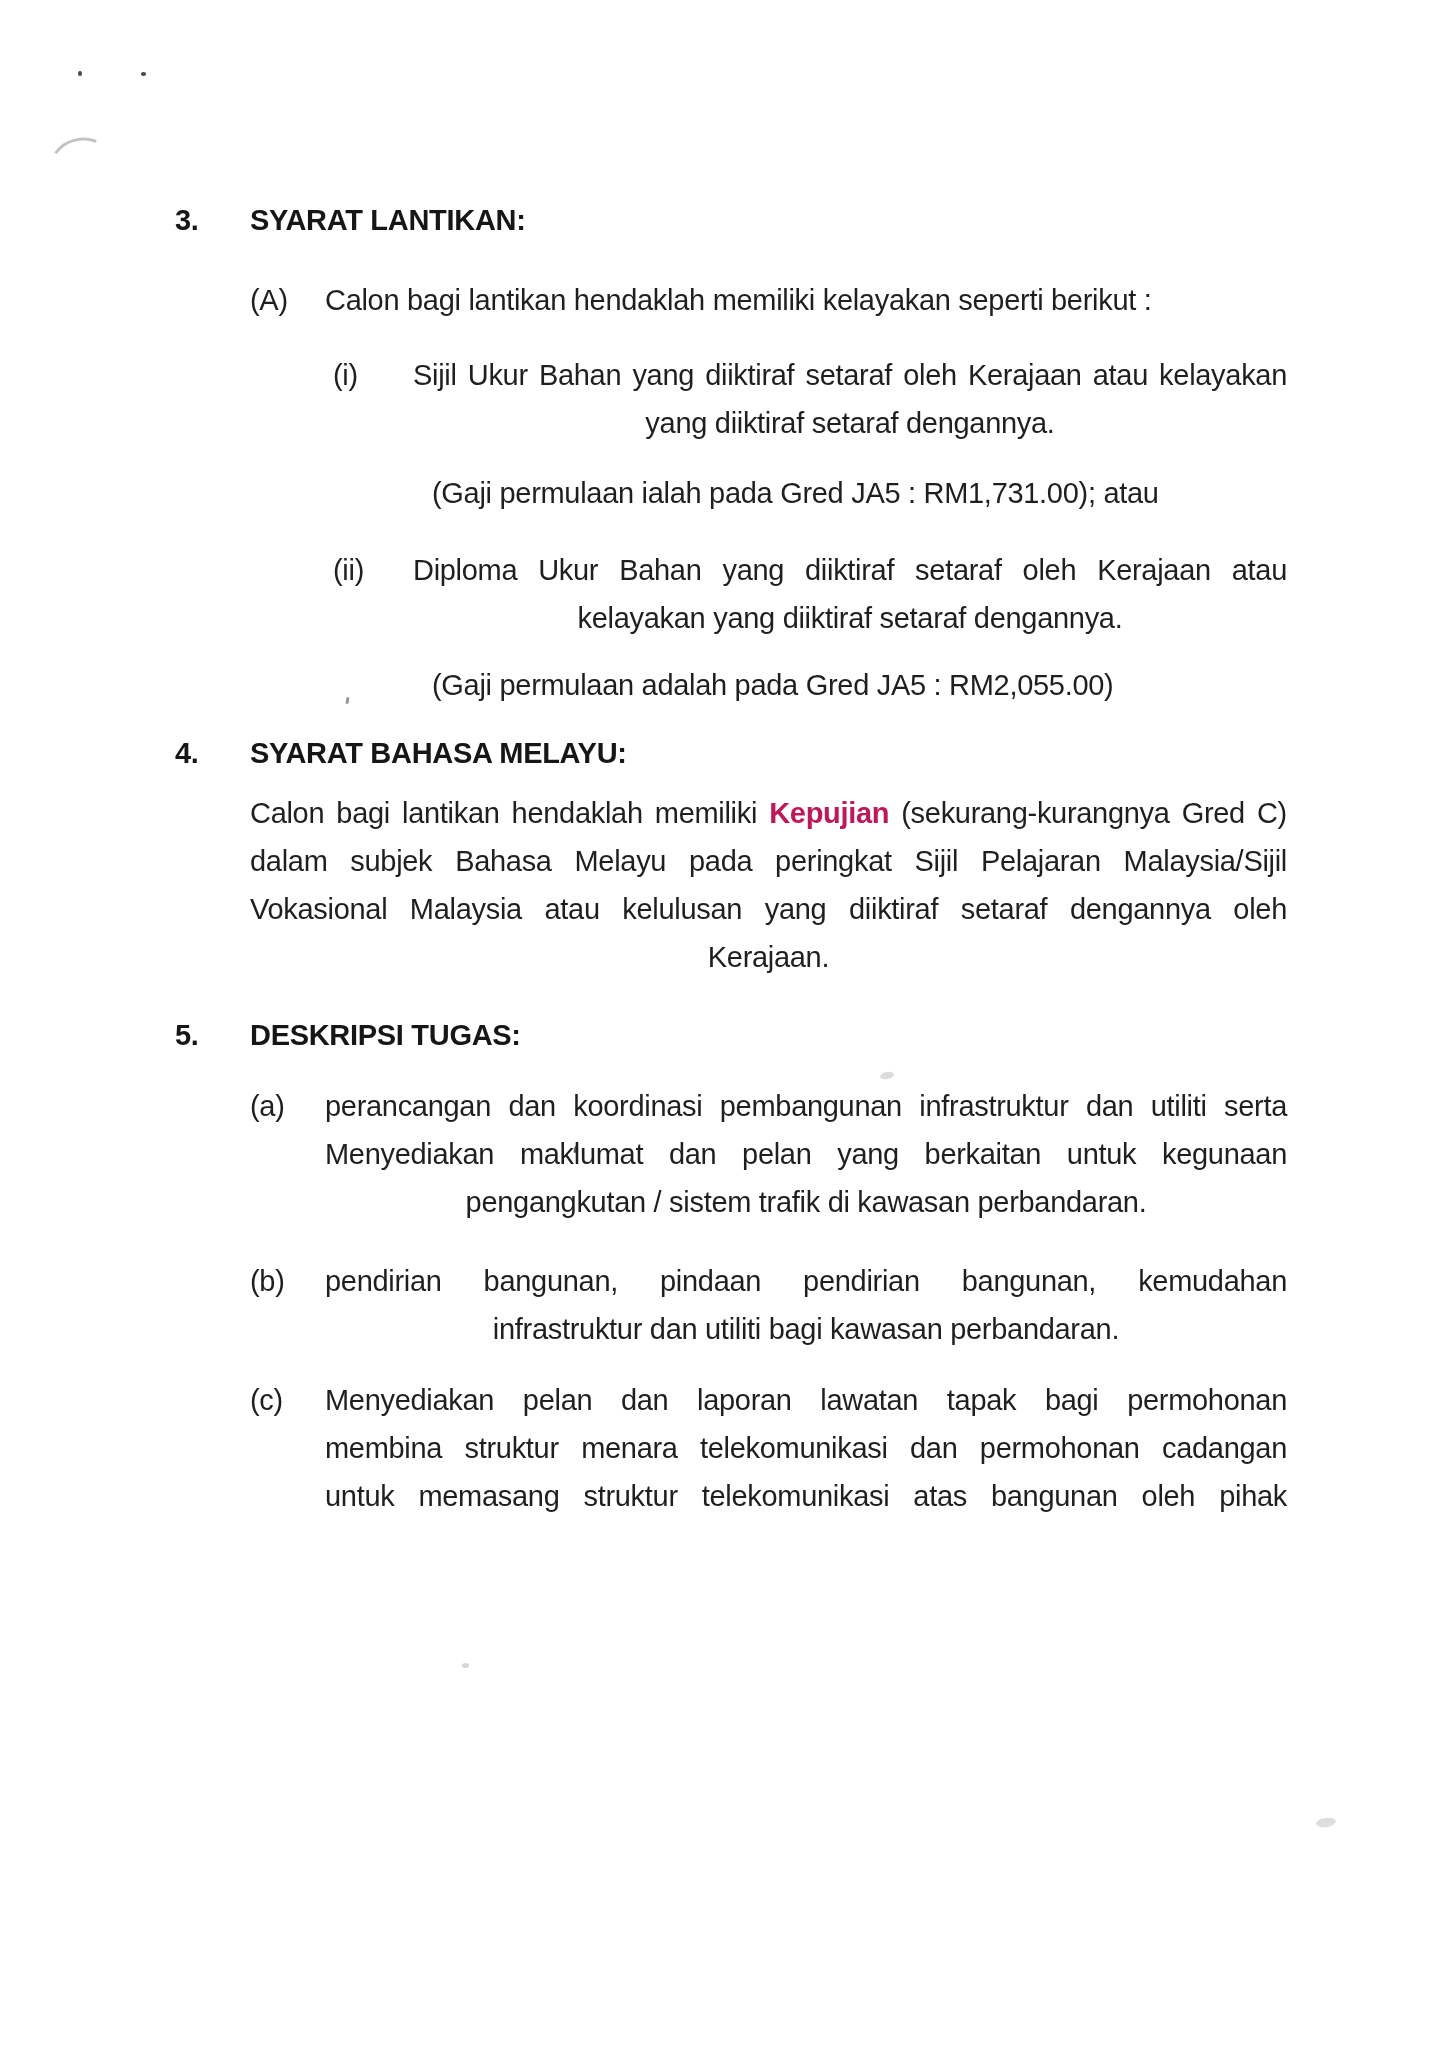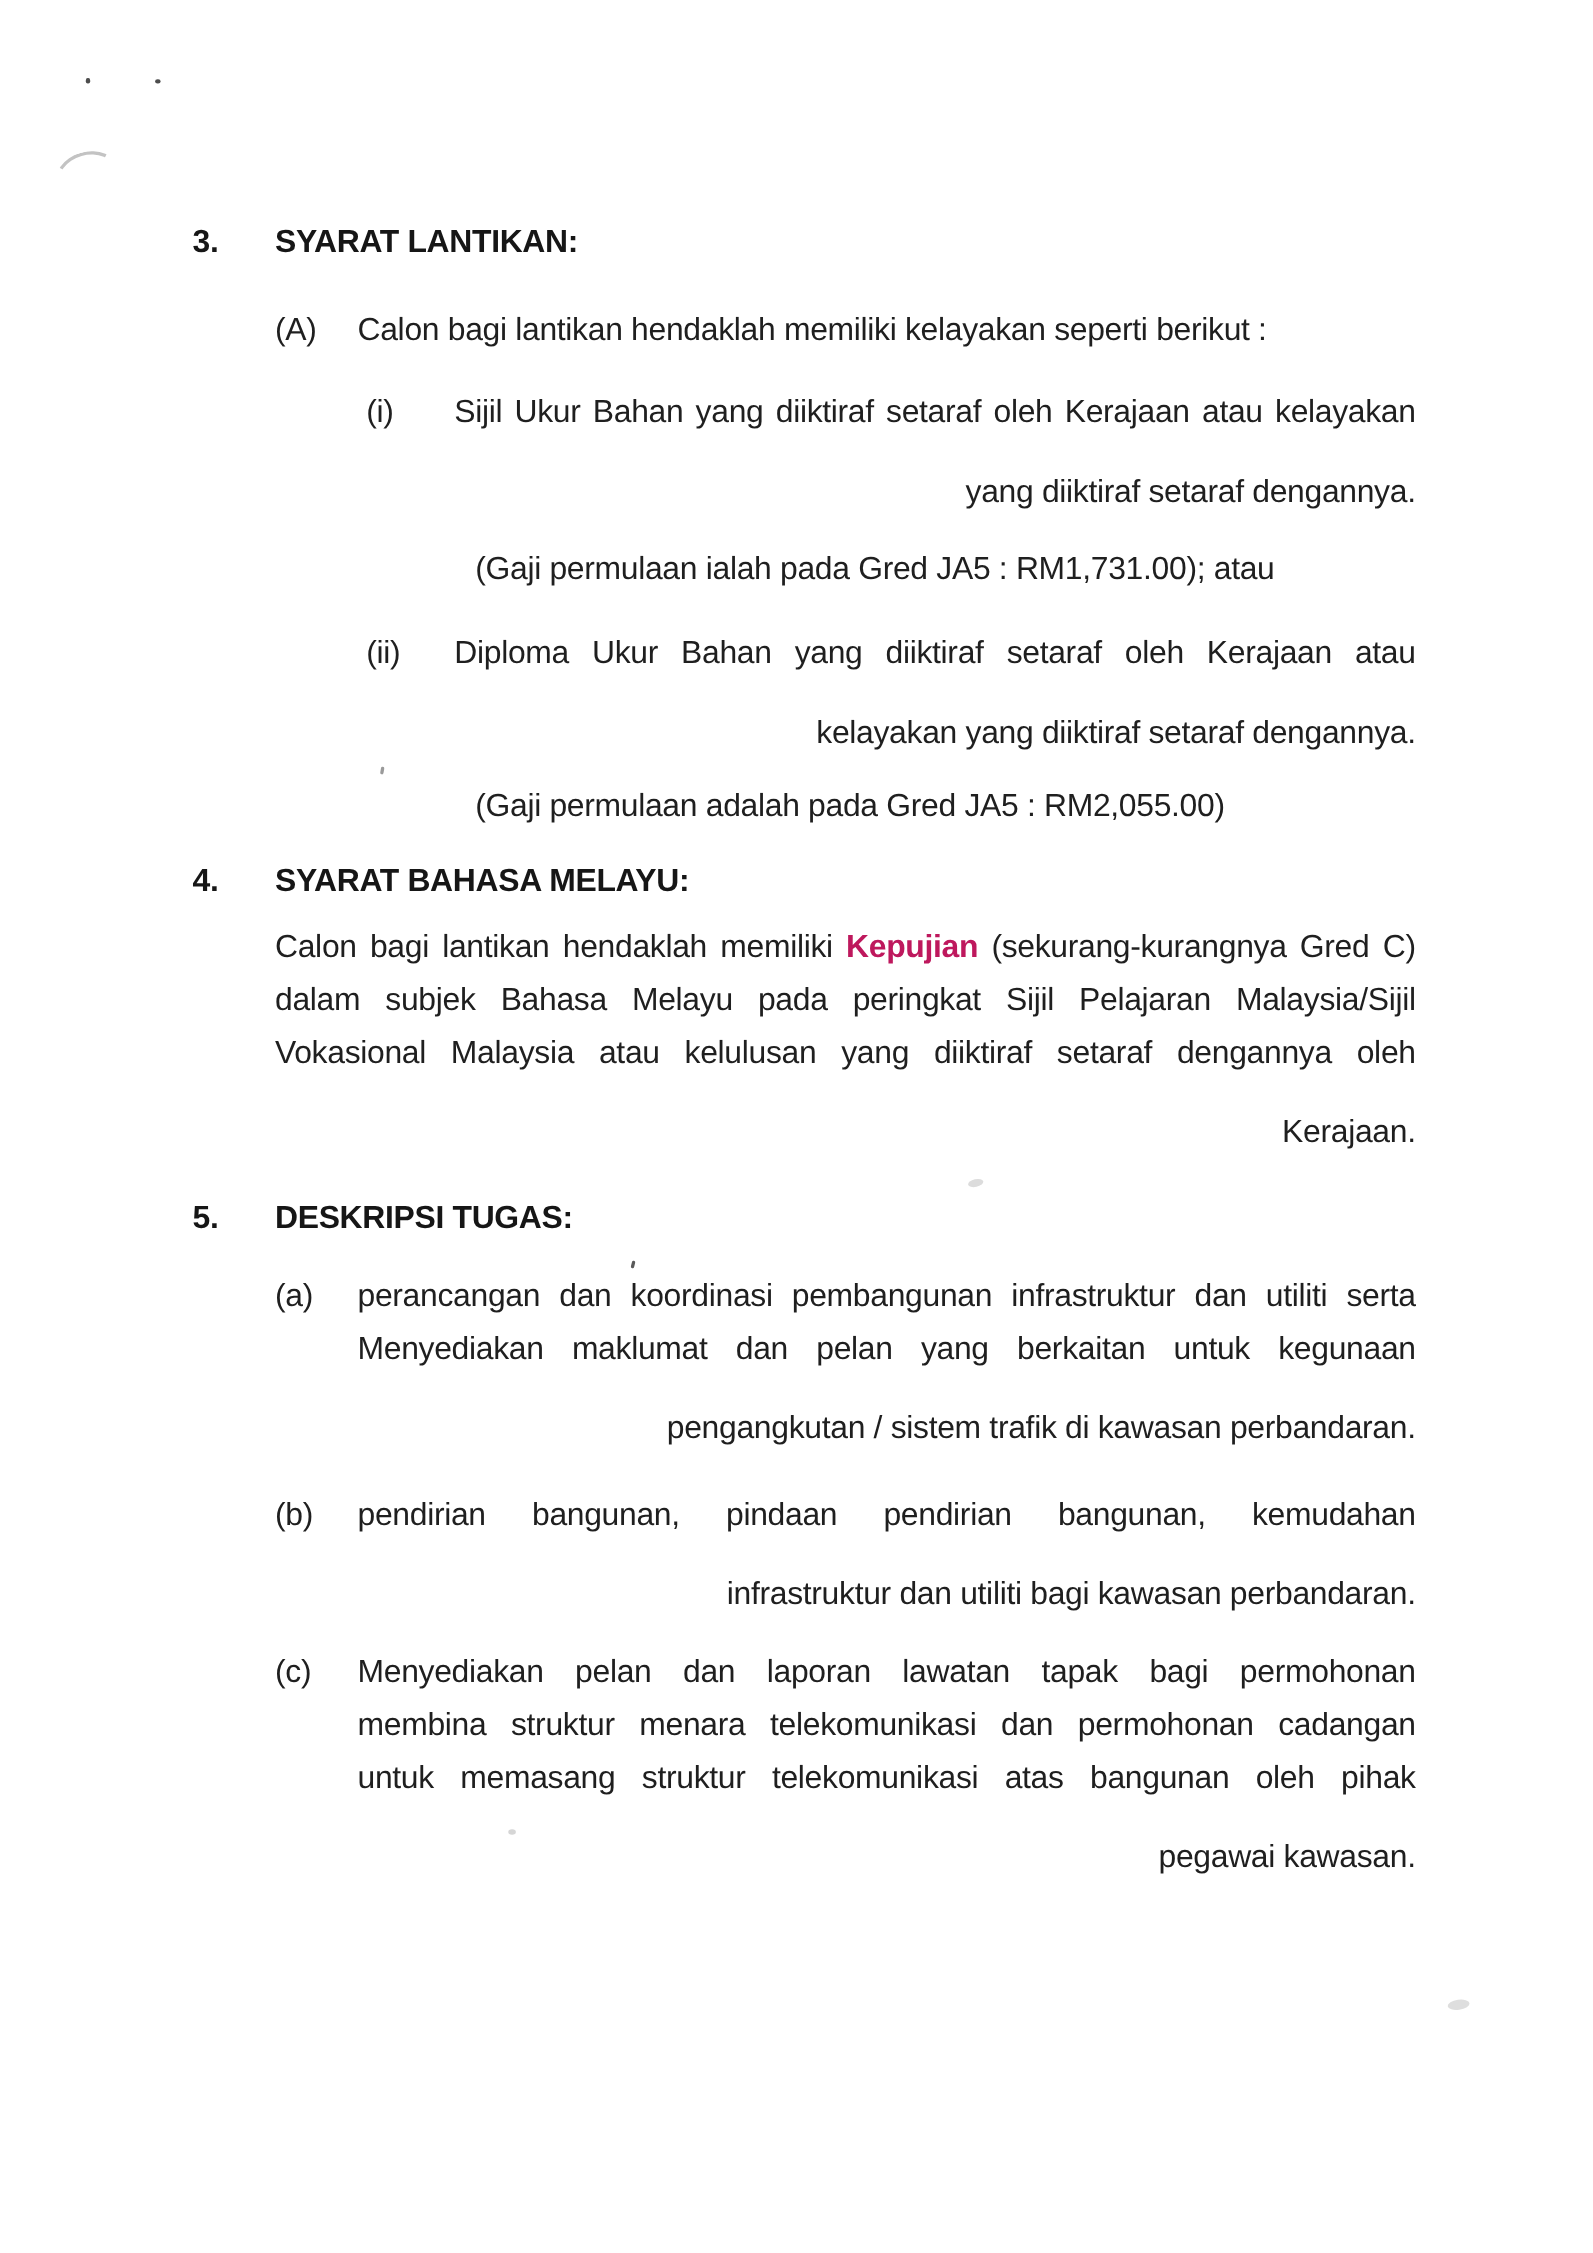--- a/index.html
+++ b/index.html
@@ -38,21 +38,21 @@
 
   .salary{margin-left:257px;}
 
   .para{margin-left:75px;margin-top:12px;width:1037px;}
 
   .task{display:flex;margin-left:75px;}
   .task-label{width:75px;flex:0 0 75px;}
   .task-lines{flex:1;}
 
   .jline{text-align:justify;text-align-last:justify;}
-  .lline{text-align:right;margin-top:24px;}
+  .lline{text-align:center;}
   b{font-weight:bold;color:#be185d;}
 
   
   .speck{position:absolute;}
   .dot1{left:78px;top:71px;width:4px;height:5px;background:#4d4d4d;border-radius:45%;}
   .dot2{left:141px;top:72px;width:5px;height:4px;background:#4d4d4d;border-radius:45%;}
   .arc{
     left:50px;top:138px;width:54px;height:42px;
     border:3px solid transparent;border-top:3px solid #c3c3c3;
     border-radius:50%;transform:rotate(-16deg);
@@ -142,18 +142,17 @@
         <div class="lline">infrastruktur dan utiliti bagi kawasan perbandaran.</div>
       </div>
     </div>
 
     <div class="task" style="margin-top:23px;">
       <div class="task-label">(c)</div>
       <div class="task-lines">
         <div class="jline">Menyediakan pelan dan laporan lawatan tapak bagi permohonan</div>
         <div class="jline">membina struktur menara telekomunikasi dan permohonan cadangan</div>
         <div class="jline">untuk memasang struktur telekomunikasi atas bangunan oleh pihak</div>
-        <div class="lline">pegawai kawasan.</div>
       </div>
     </div>
 
   </div>
 </div>
 
 </body></html>

